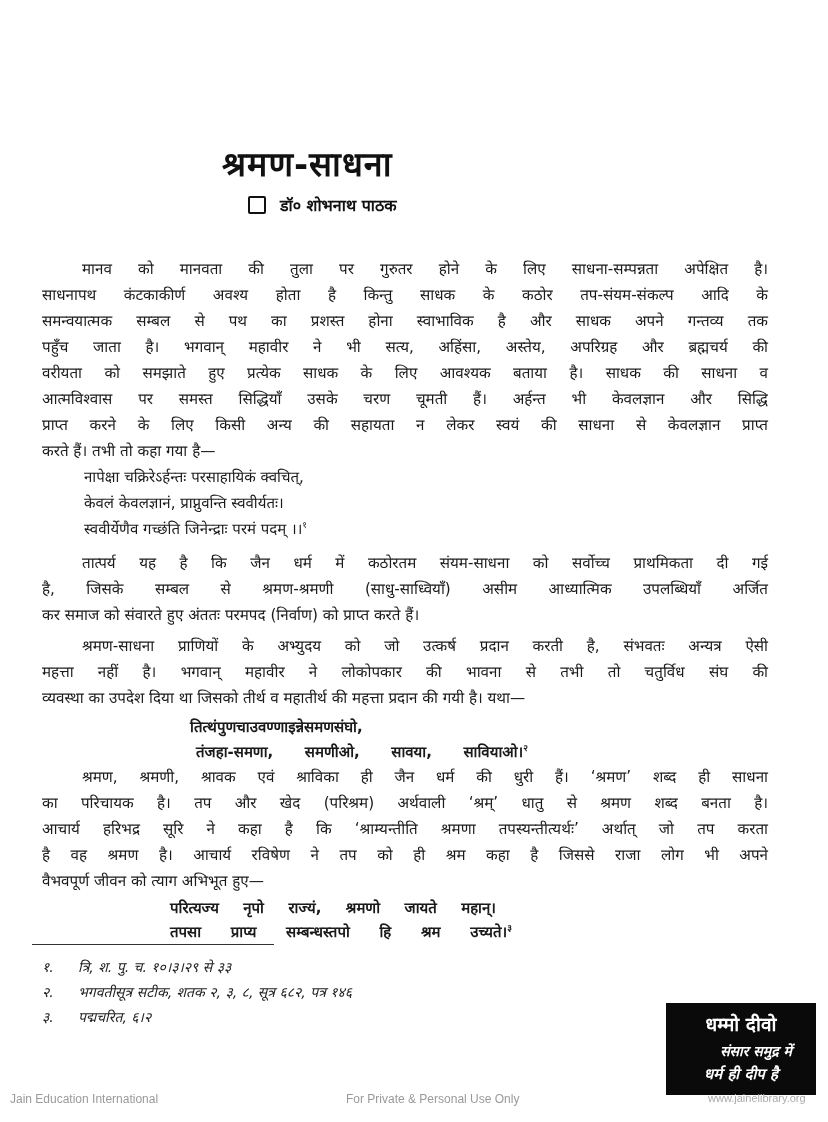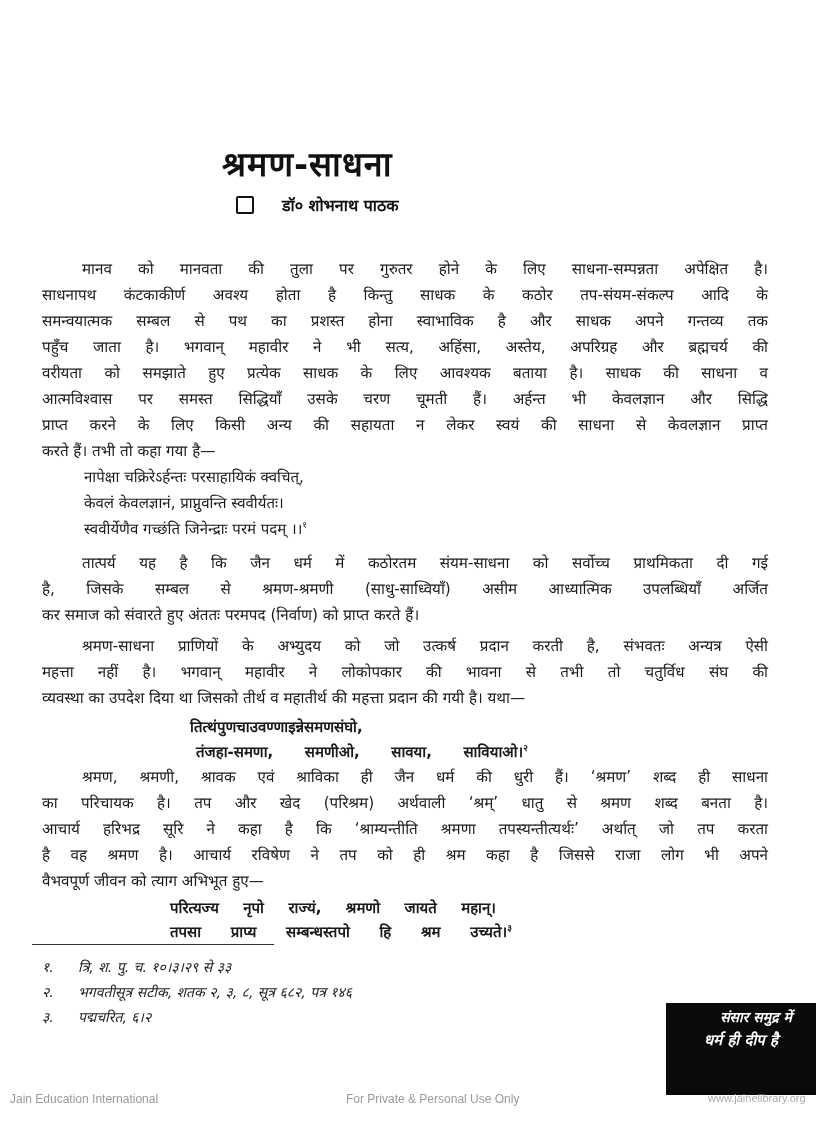--- a/index.html
+++ b/index.html
@@ -5,22 +5,22 @@
     html, body { margin:0; padding:0; }
     body {
       width:828px; height:1122px; background:#ffffff; position:relative; overflow:hidden;
       font-family:"DejaVu Sans", sans-serif; color:#1a1a1a;
     }
     .title {
       position:absolute; left:222px; top:140px; font-size:34px; font-weight:bold;
       letter-spacing:1px; color:#111;
     }
     .byline {
-      position:absolute; left:236px; top:194px; font-size:16px; font-weight:bold; color:#111;
-      display:flex; align-items:center; gap:28px;
+      position:absolute; left:248px; top:194px; font-size:16px; font-weight:bold; color:#111;
+      display:flex; align-items:center; gap:14px;
     }
     .box-icon { width:14px; height:14px; border:2px solid #111; border-radius:2px; display:inline-block; }
     .line {
       position:absolute; left:42px; width:726px; font-size:15.2px; white-space:nowrap;
       line-height:20px; color:#1a1a1a;
     }
     .justify { text-align:justify; text-align-last:justify; }
     .indent { left:82px; width:686px; }
     .verse { position:absolute; font-size:15px; white-space:nowrap; color:#1a1a1a; }
     .verse-bold { font-weight:bold; }
@@ -112,20 +112,21 @@
     <span class="num">१.</span><span>त्रि, श. पु. च. १०।३।२९ से ३३</span>
   </div>
   <div class="fn" style="top:982px">
     <span class="num">२.</span><span>भगवतीसूत्र सटीक, शतक २, ३, ८, सूत्र ६८२, पत्र १४६</span>
   </div>
   <div class="fn" style="top:1007px">
     <span class="num">३.</span><span>पद्मचरित, ६।२</span>
   </div>
 
   <div class="badge">
+    <div class="b1">धम्मो दीवो</div>
     <div class="b2">संसार समुद्र में</div>
     <div class="b3">धर्म ही दीप है</div>
   </div>
 
   <div class="footer" style="left:10px">Jain Education International</div>
   <div class="footer" style="left:346px">For Private &amp; Personal Use Only</div>
   <div class="footer" style="left:708px; font-size:11px; color:#aaa">www.jainelibrary.org</div>
 
 </div>
 

